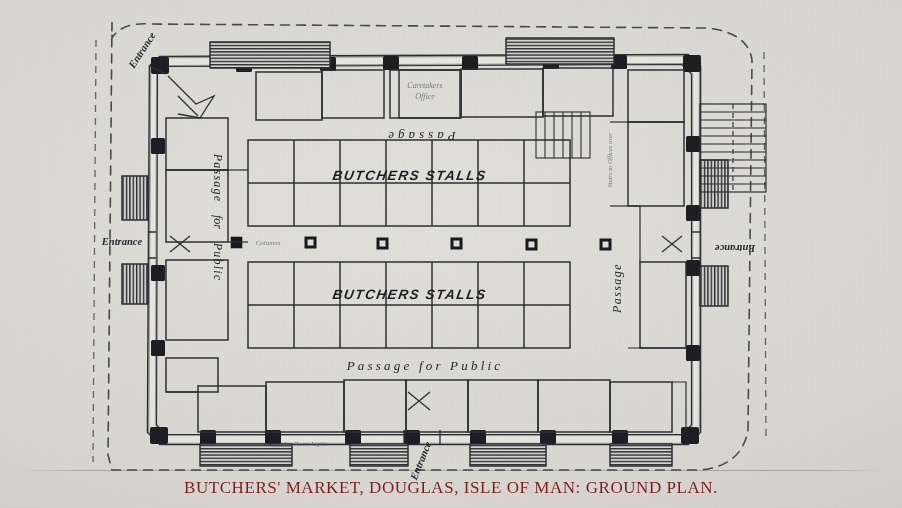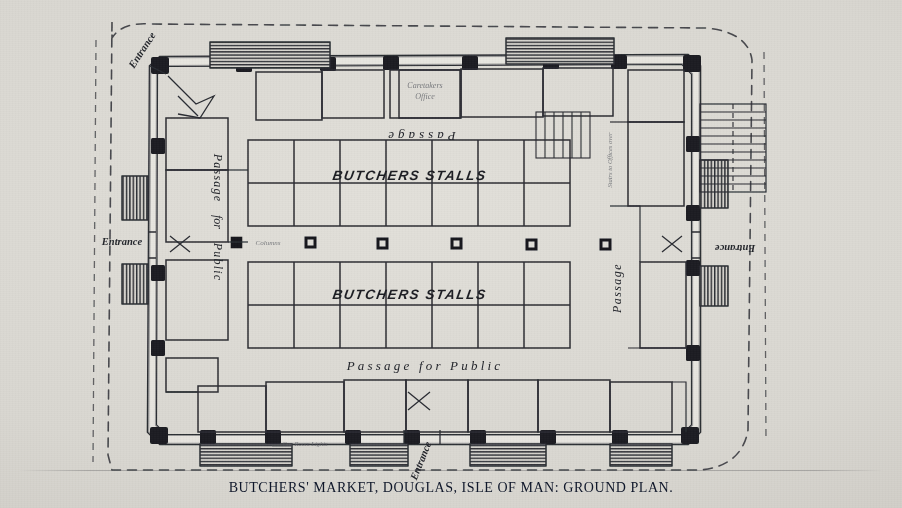--- a/index.html
+++ b/index.html
@@ -39,23 +39,23 @@
   .capwrap {
     position: absolute;
     left: 0;
     right: 0;
     top: 478px;
     text-align: center;
   }
   .caption {
     display: inline-block;
     font-family: "Liberation Serif", serif;
-    font-size: 14px;
+    font-size: 17px;
     letter-spacing: .55px;
-    color: #0f172a;
+    color: #7f1d1d;
     font-variant: small-caps;
     white-space: nowrap;
   }
   .hairline {
     position: absolute;
     left: 18px; right: 18px;
     top: 470px;
     height: 1px;
     background: linear-gradient(90deg, rgba(60,60,65,0) 0%, rgba(60,60,65,.30) 8%, rgba(60,60,65,.30) 92%, rgba(60,60,65,0) 100%);
   }

